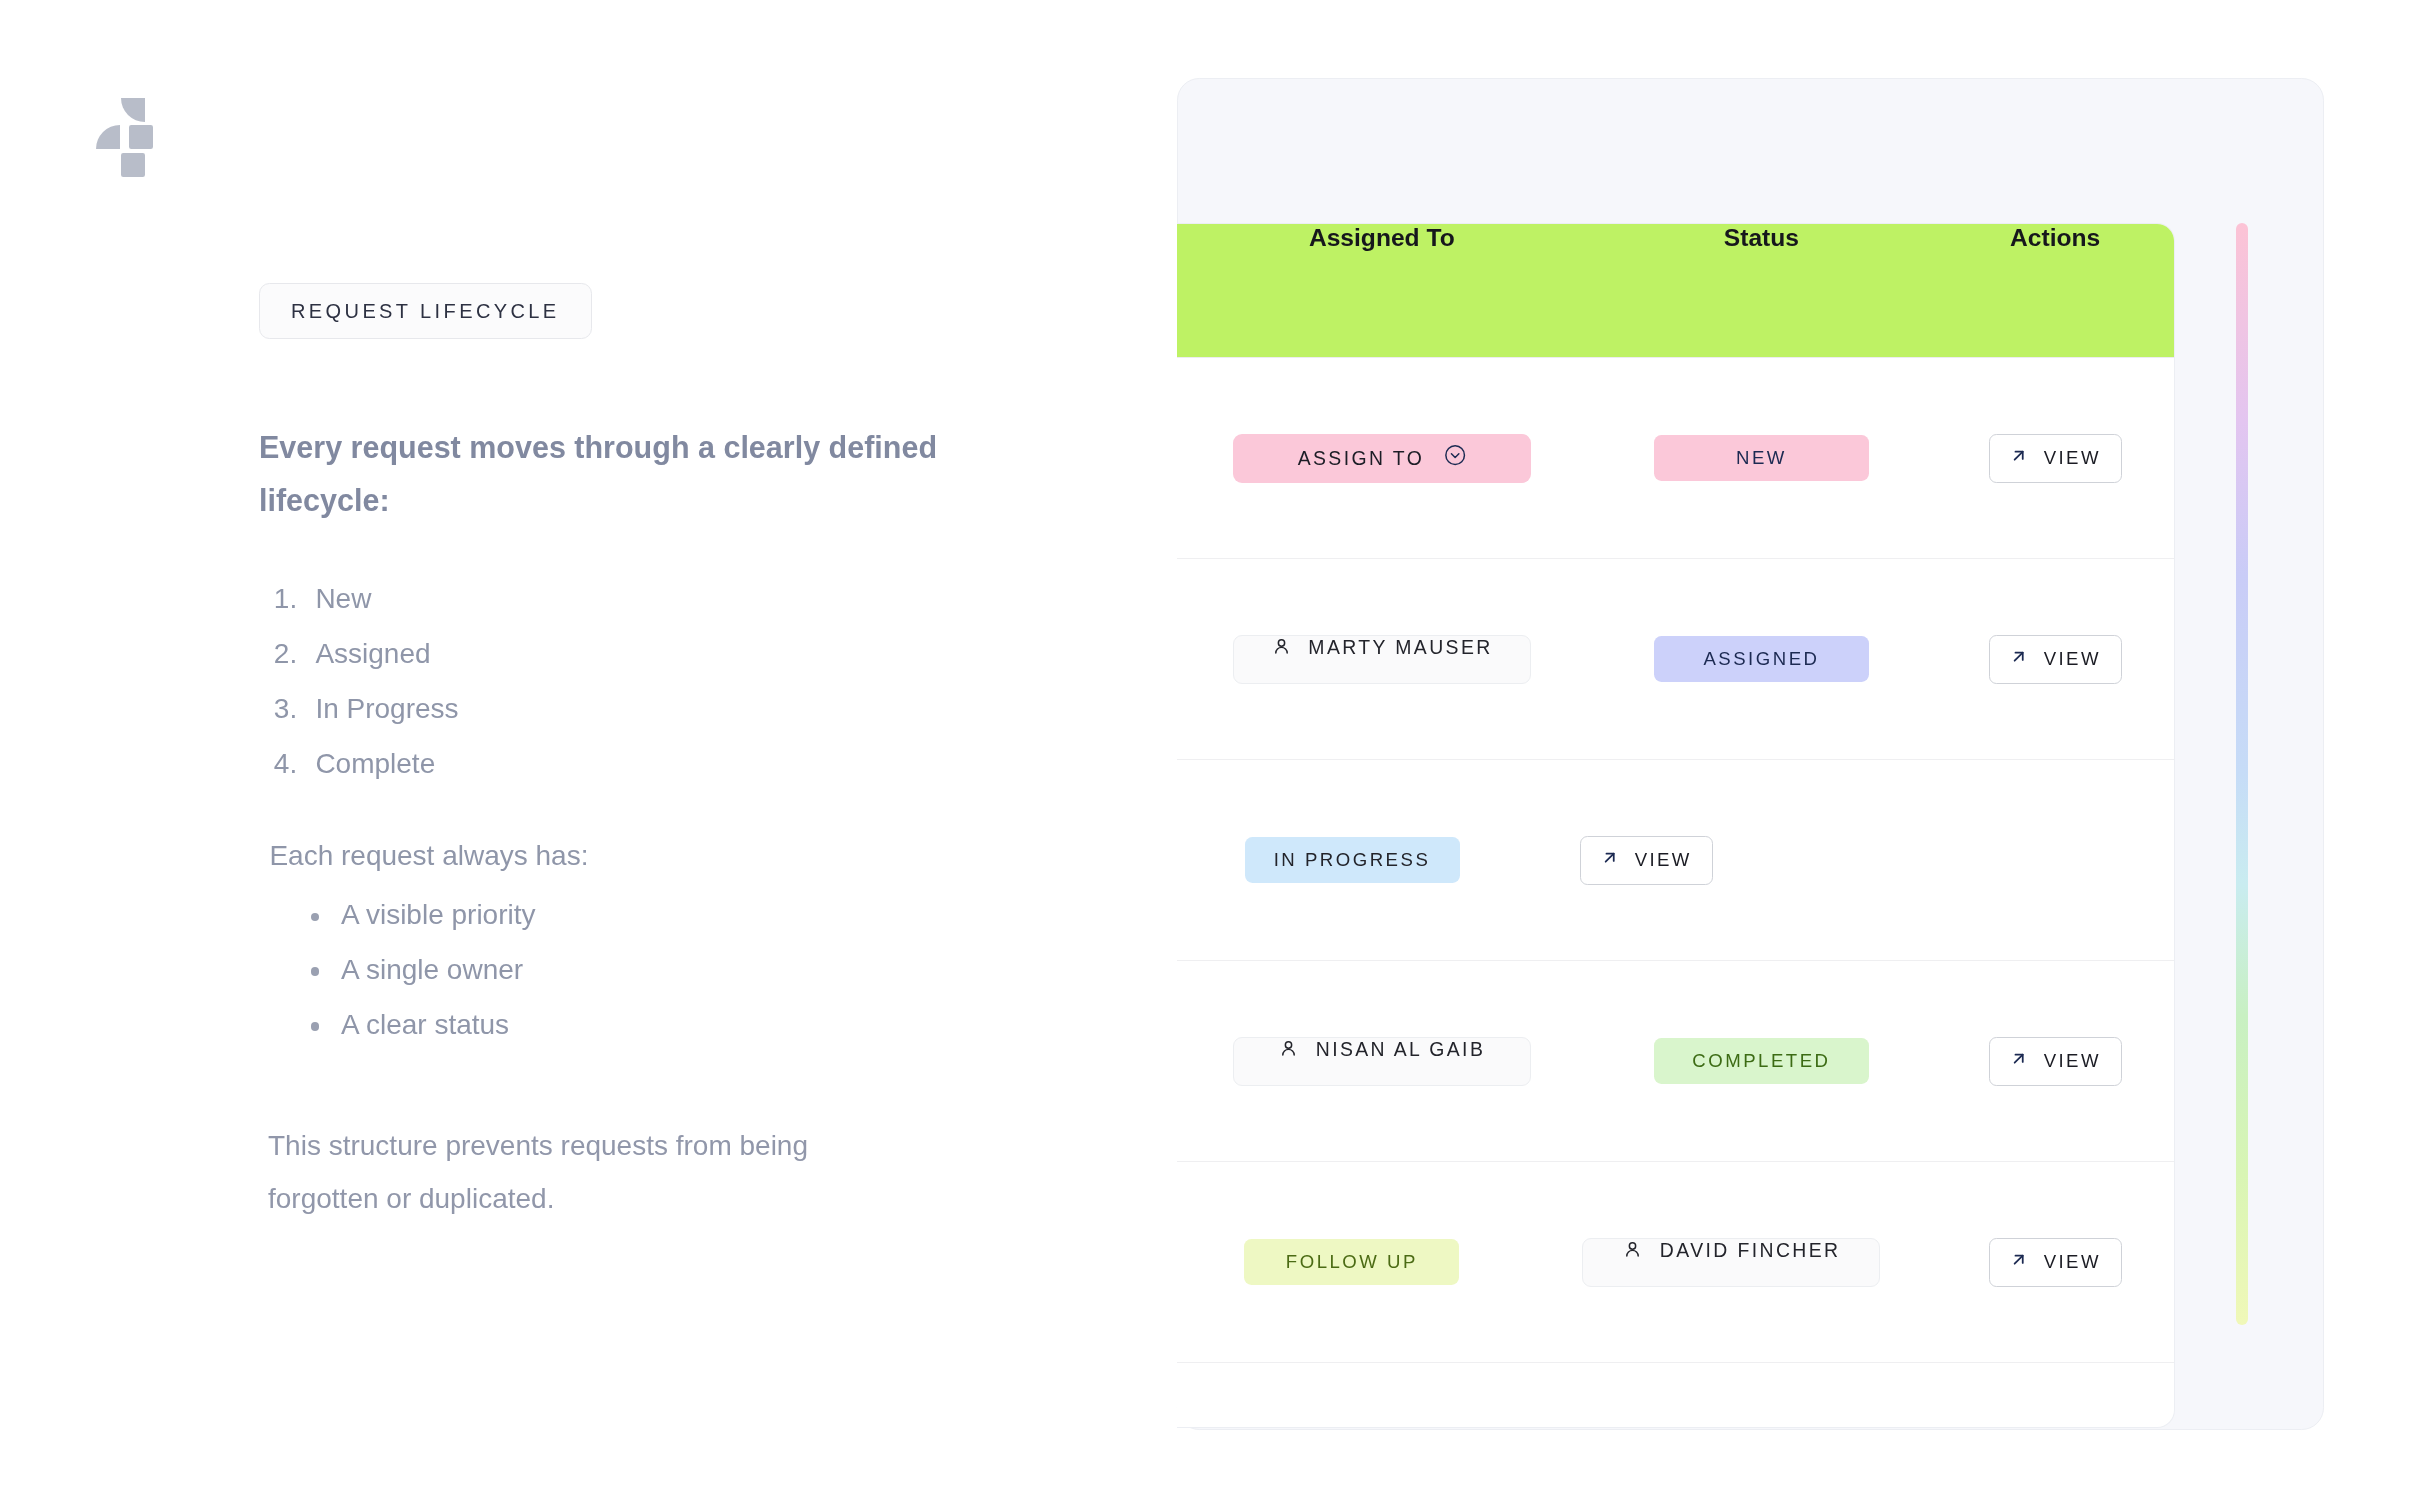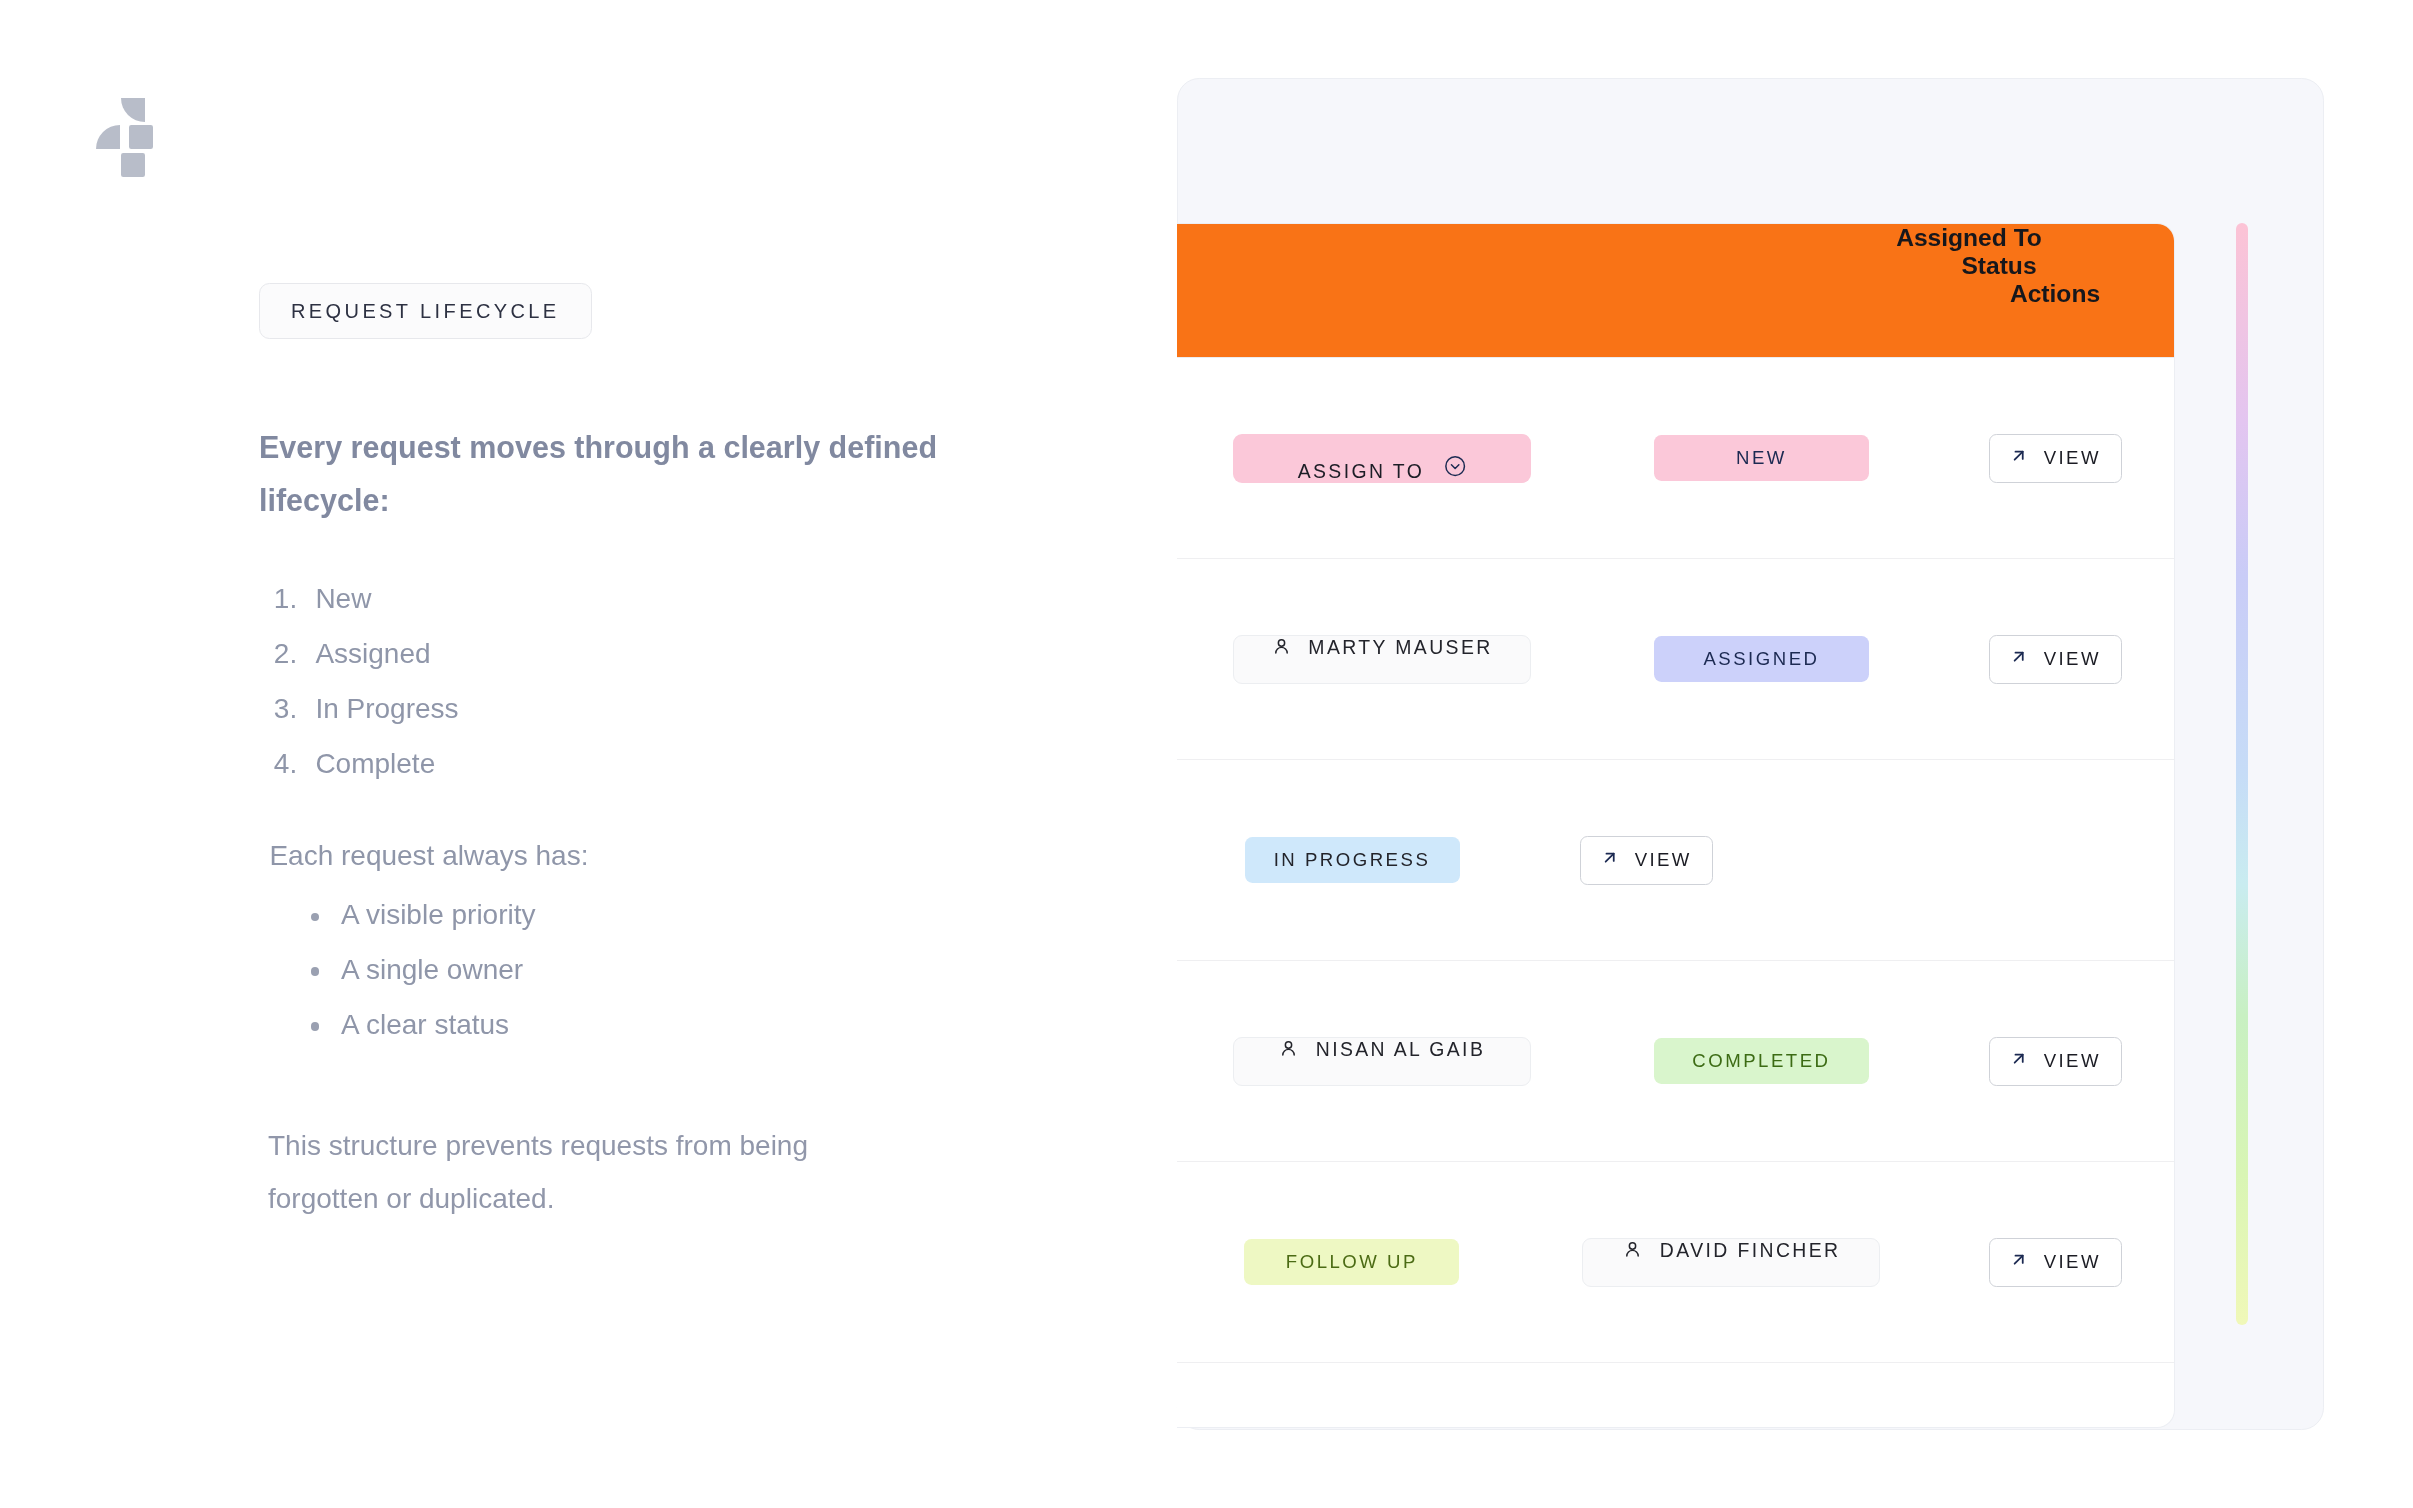--- a/index.html
+++ b/index.html
@@ -141,25 +141,24 @@
     height: 1205px;
     background: #ffffff;
     border: 0.7px solid #eceef3;
     border-left: none;
     border-radius: 0 18px 18px 0;
     overflow: hidden;
   }
 
   .table-head {
     height: 134px;
-    background: #f97316;
+    background: #bef264;
     border-bottom: 0.7px solid #ececef;
     display: flex;
-    align-items: flex-end;
-    flex-direction: column;
+    align-items: flex-start;
   }
   .th {
     font-size: 24.6px;
     font-weight: 700;
     color: #16171c;
     text-align: center;
   }
   .col-assigned { width: 410px; }
   .col-status   { width: 350px; }
   .col-actions  { width: 238px; }
@@ -190,21 +189,21 @@
     border: 0.7px solid #eceef1;
     border-radius: 9px;
     background: #fafafb;
     font-size: 19.4px;
     letter-spacing: 2.4px;
     font-weight: 500;
     color: #23242b;
   }
   .assign-to {
     display: inline-flex;
-    align-items: flex-end;
+    align-items: center;
     gap: 19.4px;
     height: 49px;
     padding: 0 25px;
     min-width: 298px;
     justify-content: center;
     border: none;
     border-radius: 9px;
     background: #fbc8d9;
     font-size: 19.4px;
     letter-spacing: 2.4px;

